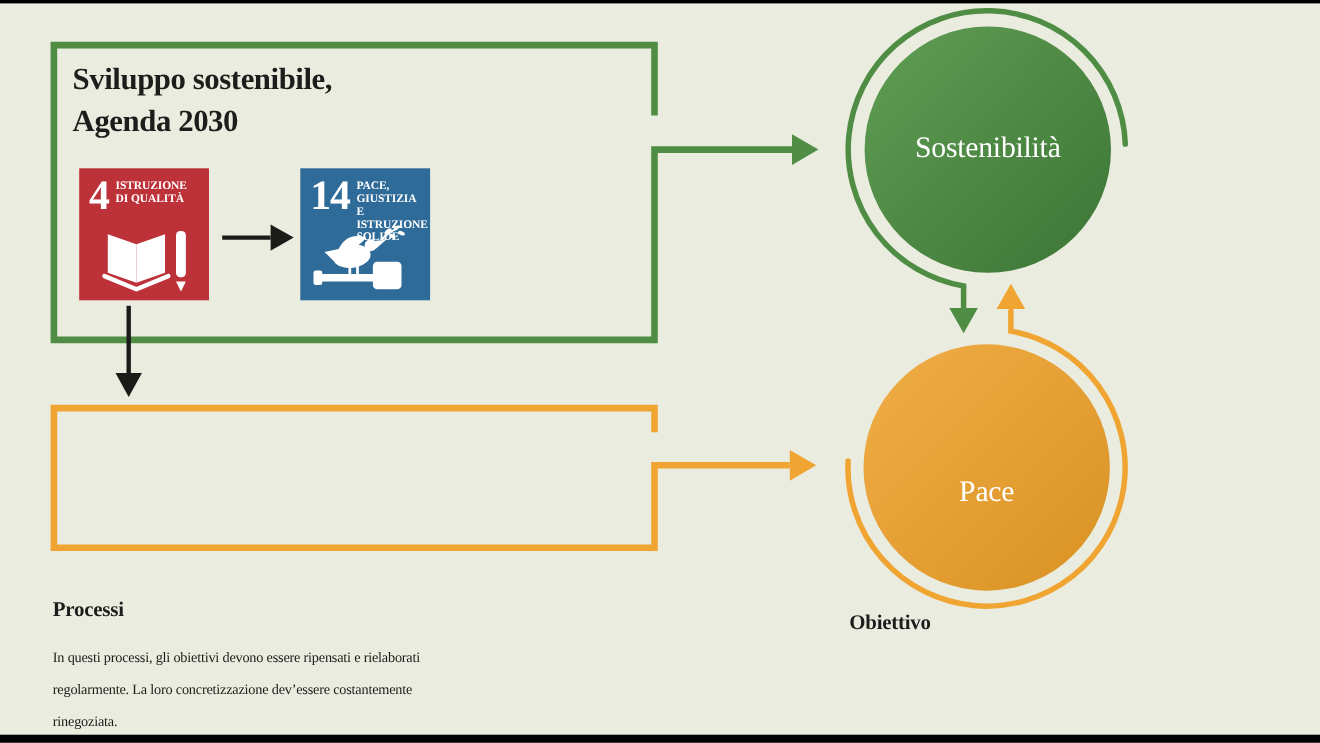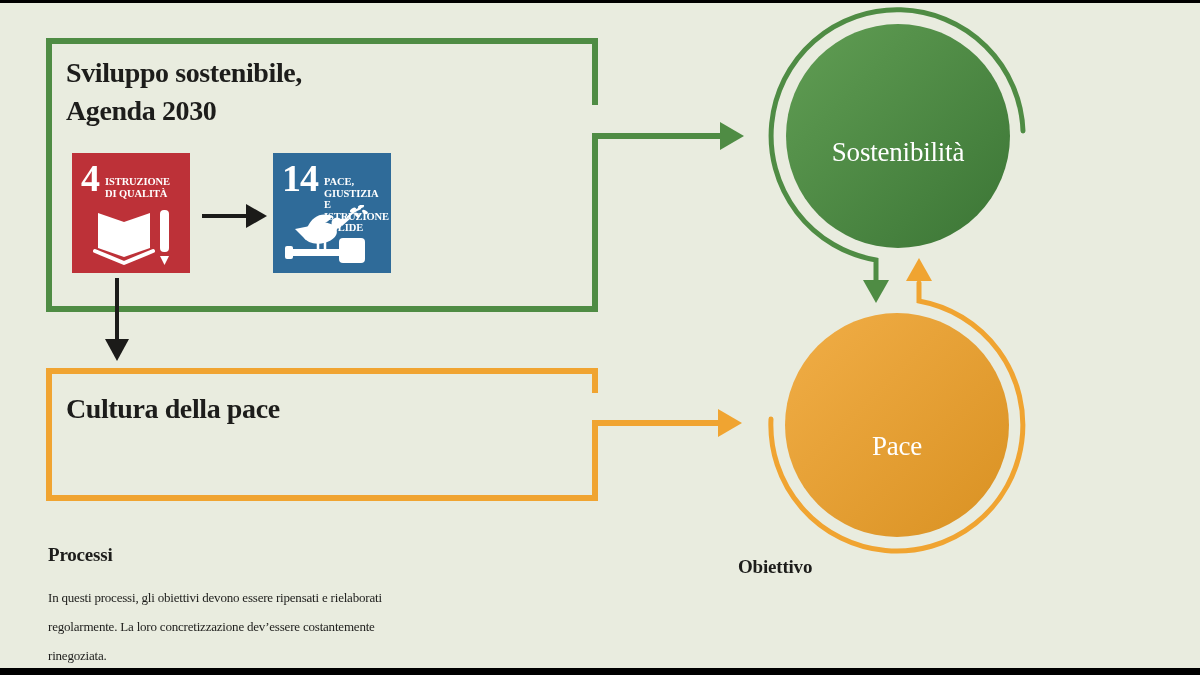--- a/index.html
+++ b/index.html
@@ -15,32 +15,32 @@
   .box-title{left:66px;top:54px;font-size:28px;font-weight:700;line-height:38px;
              letter-spacing:-0.4px;white-space:pre-line;}
   .cultura-title{left:66px;top:390px;font-size:28px;font-weight:700;line-height:38px;
              letter-spacing:-0.4px;}
 
   .tile{width:118px;height:120px;top:153px;color:#fff;overflow:hidden;}
   .tile-red{left:72px;background:#BD3138;}
   .tile-blue{left:273px;background:#2F6B99;}
   .tile-head{display:flex;align-items:flex-start;padding:7px 4px 0 9px;gap:6px;}
   .tile-number{font-size:38px;font-weight:700;line-height:36px;letter-spacing:-1px;}
-  .tile-label{font-size:10.5px;font-weight:700;line-height:11.5px;margin-top:16px;
+  .tile-label{font-size:10.5px;font-weight:700;line-height:11.5px;margin-top:4px;
               letter-spacing:-0.1px;white-space:pre-line;}
   .tile-art{position:absolute;left:0;bottom:4px;width:118px;height:64px;}
 
   .circle-label{width:224px;text-align:center;color:#fff;font-size:27px;font-weight:400;
                 line-height:36px;letter-spacing:-0.2px;}
-  .label-sost{left:786px;top:116px;margin-top:18px;}
+  .label-sost{left:786px;top:116px;}
   .label-pace{left:785px;top:428px;}
 
   .caption{width:600px;}
   .cap-left{left:48px;top:543px;}
-  .cap-right{left:738px;top:555px;width:420px;}
+  .cap-right{left:772px;top:555px;width:420px;}
   .cap-head{font-size:19px;font-weight:700;line-height:24px;letter-spacing:-0.2px;}
   .cap-body{font-size:13px;font-weight:400;line-height:29px;letter-spacing:-0.2px;
             margin-top:16px;white-space:pre-line;}
 </style>
 </head>
 <body>
 
 <div class="stage">
   <div class="canvas"></div>
   <div class="bar bar-top"></div>
@@ -127,21 +127,20 @@
       <circle cx="64" cy="18" r="5.5" fill="#fff"></circle>
       <polygon points="67,14 78,13 69,21" fill="#fff"></polygon>
       <path d="M 74 13 Q 80 6 88 3" fill="none" stroke="#fff" stroke-width="2"></path>
       <ellipse cx="80" cy="5" rx="3.4" ry="1.8" transform="rotate(-35 80 5)" fill="#fff"></ellipse>
       <ellipse cx="88" cy="1.5" rx="3.2" ry="1.7" transform="rotate(-20 88 1.5)" fill="#fff"></ellipse>
       <ellipse cx="92" cy="7" rx="3.2" ry="1.7" transform="rotate(25 92 7)" fill="#fff"></ellipse>
       <ellipse cx="84" cy="10" rx="3" ry="1.6" transform="rotate(40 84 10)" fill="#fff"></ellipse>
     </svg>
   </div>
 
-  <div class="abs cultura-title">Cultura della pace</div>
 
   <div class="abs circle-label label-sost">Sostenibilità</div>
   <div class="abs circle-label label-pace">Pace</div>
 
   <div class="abs caption cap-left">
     <div class="cap-head">Processi</div>
     <div class="cap-body">In questi processi, gli obiettivi devono essere ripensati e rielaborati
 regolarmente. La loro concretizzazione dev’essere costantemente
 rinegoziata.</div>
   </div>

